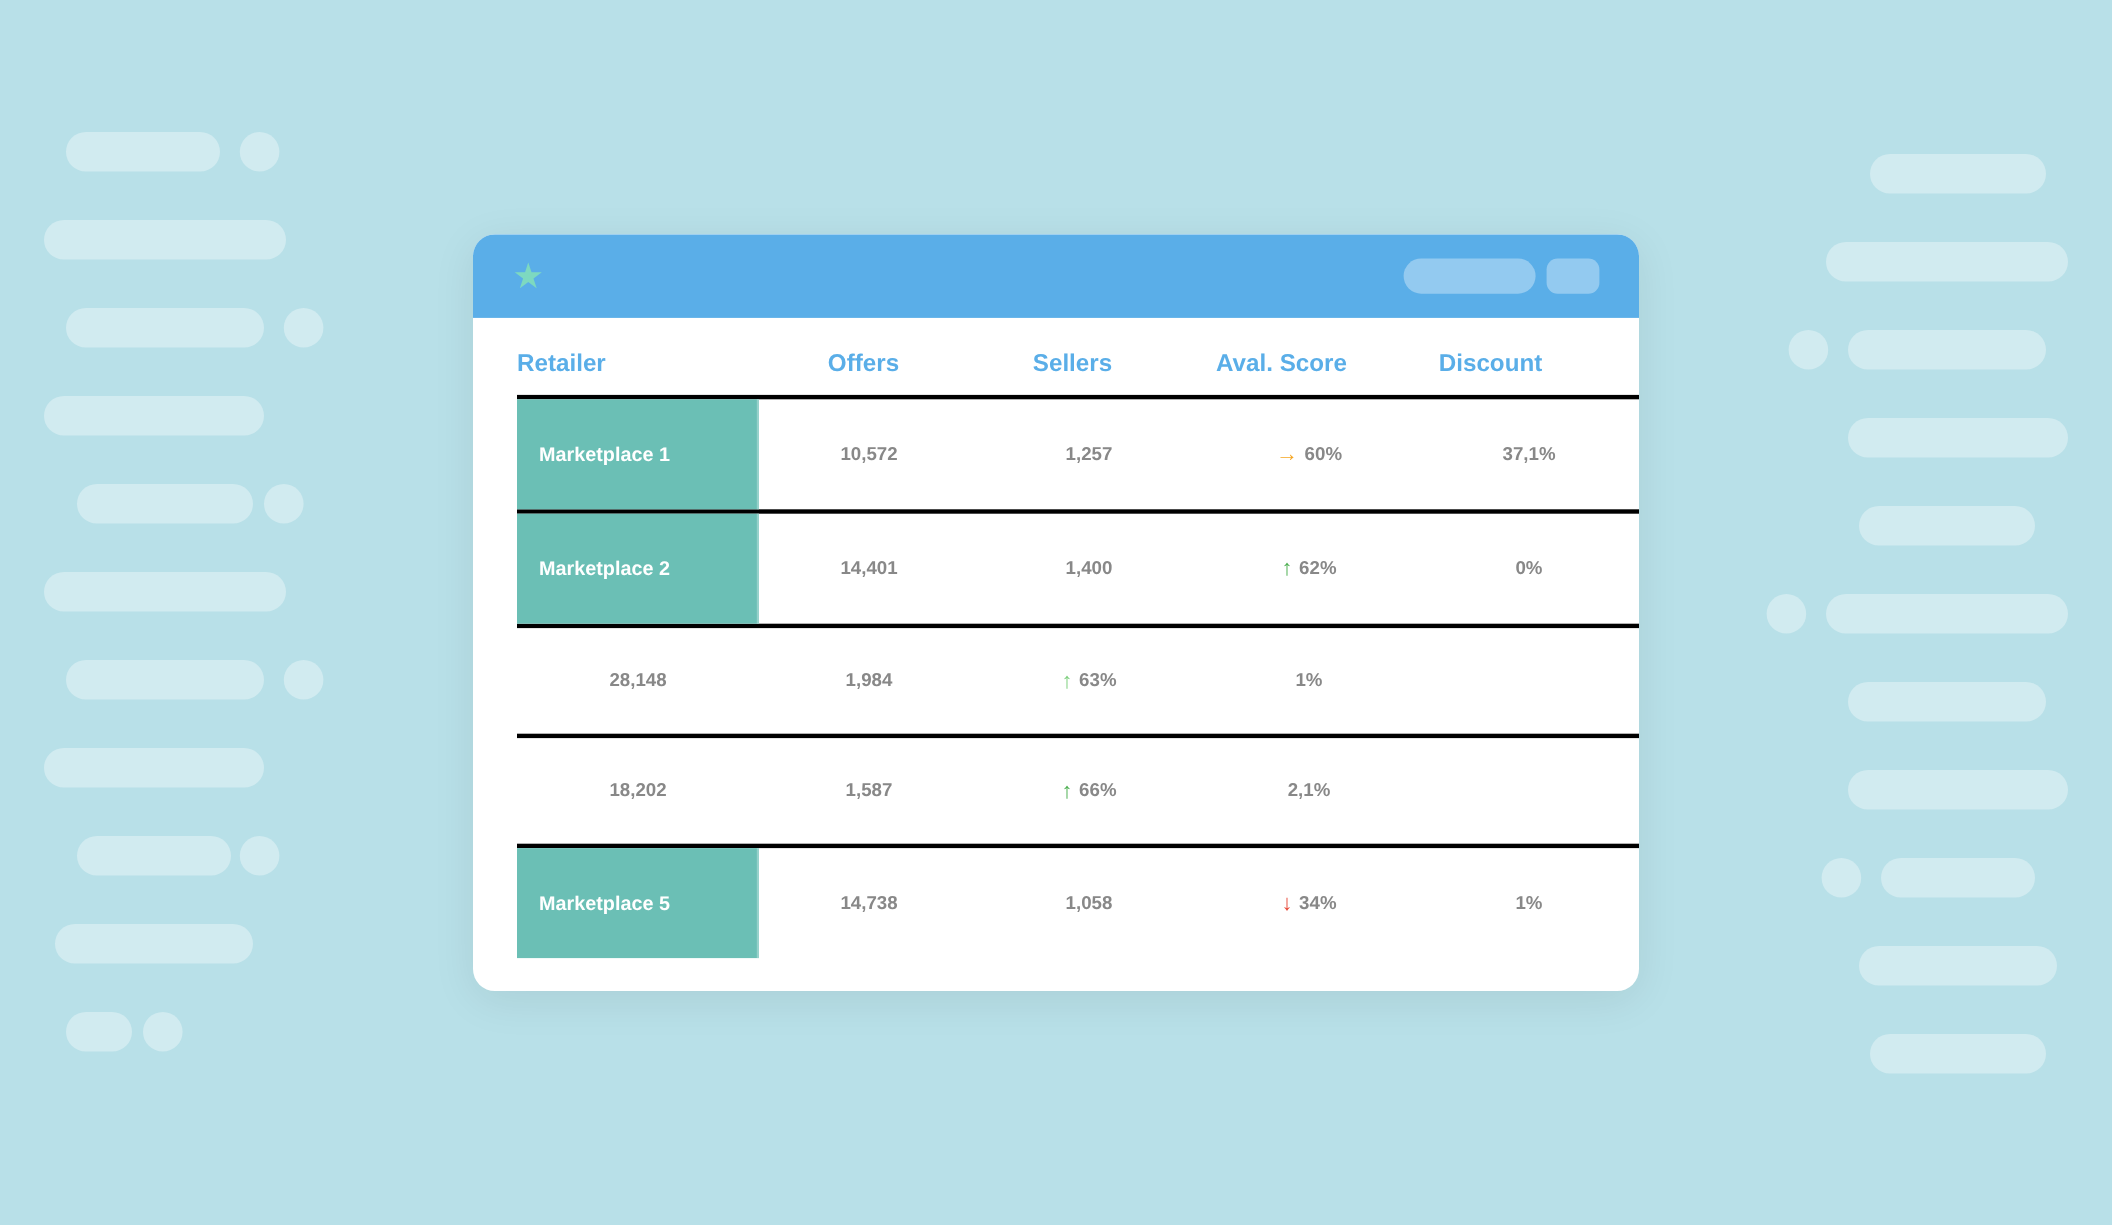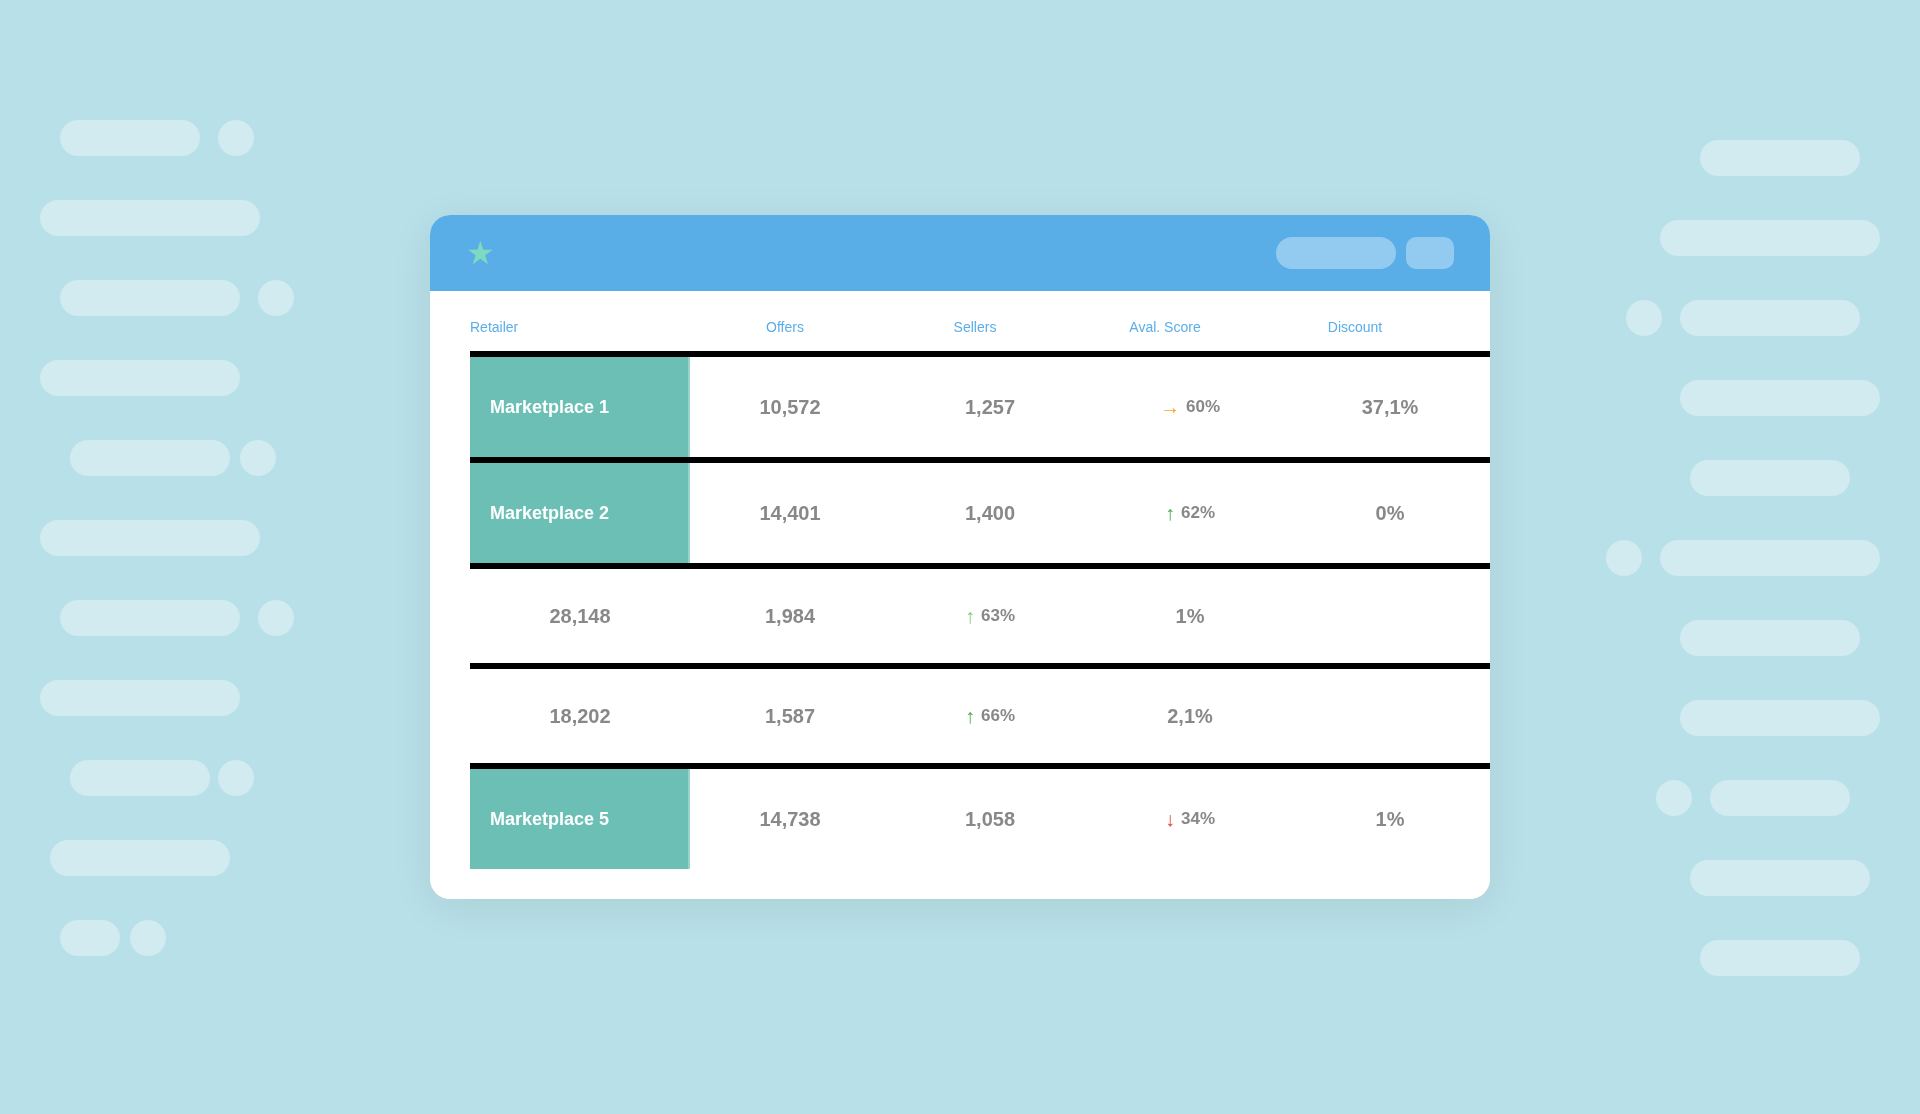--- a/index.html
+++ b/index.html
@@ -96,39 +96,39 @@
     }
 
     
     .table-header {
       display: grid;
       grid-template-columns: 220px 1fr 1fr 1fr 1fr;
       padding: 28px 40px 16px 40px;
     }
 
     .col-header {
-      font-size: 14px;
-      font-weight: 400;
+      font-size: 22px;
+      font-weight: 700;
       color: #5aaee8;
       text-align: center;
     }
 
     .col-header:first-child {
       text-align: left;
     }
 
     
     .table-body {
       padding: 0 0 0 40px;
     }
 
     .table-row {
       display: grid;
       grid-template-columns: 220px 1fr 1fr 1fr 1fr;
-      border-top: 6px solid #000000;
+      border-top: 4px solid #000000;
       align-items: center;
       min-height: 100px;
     }
 
     .table-row:last-child {
       border-bottom: none;
     }
 
     .retailer-cell {
       background: #6bbfb5;
@@ -138,21 +138,21 @@
       padding: 0 20px;
       height: 100%;
       display: flex;
       align-items: center;
       border-right: 2px solid rgba(255,255,255,0.3);
       min-height: 100px;
     }
 
     .data-cell {
       text-align: center;
-      font-size: 20px;
+      font-size: 17px;
       font-weight: 700;
       color: #888;
       padding: 0 10px;
     }
 
     .avail-cell {
       text-align: center;
       display: flex;
       align-items: center;
       justify-content: center;

